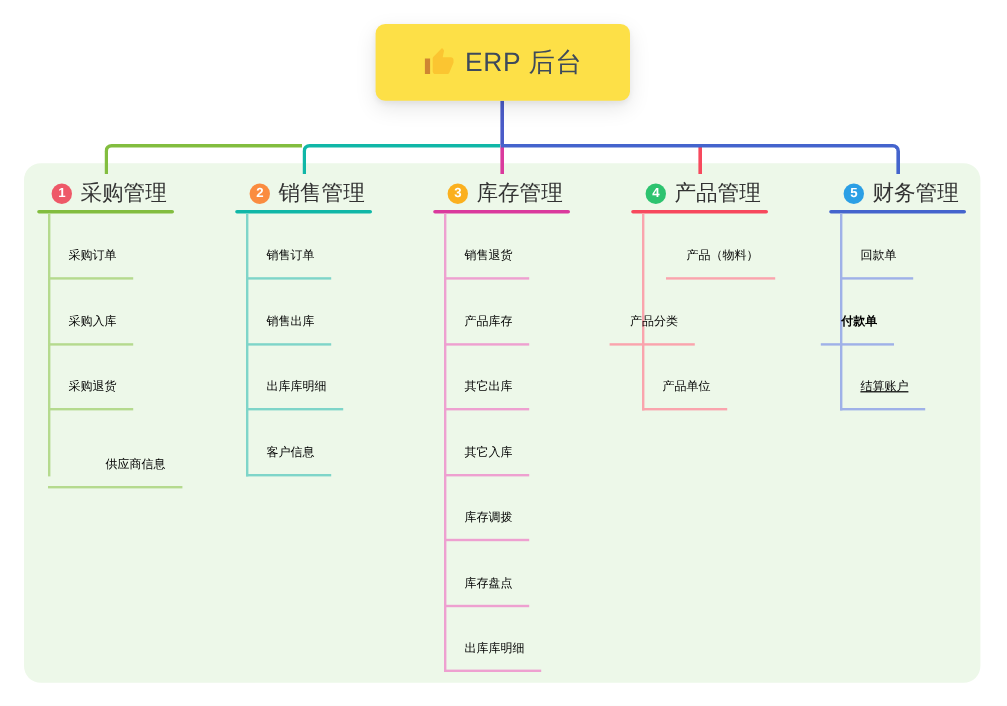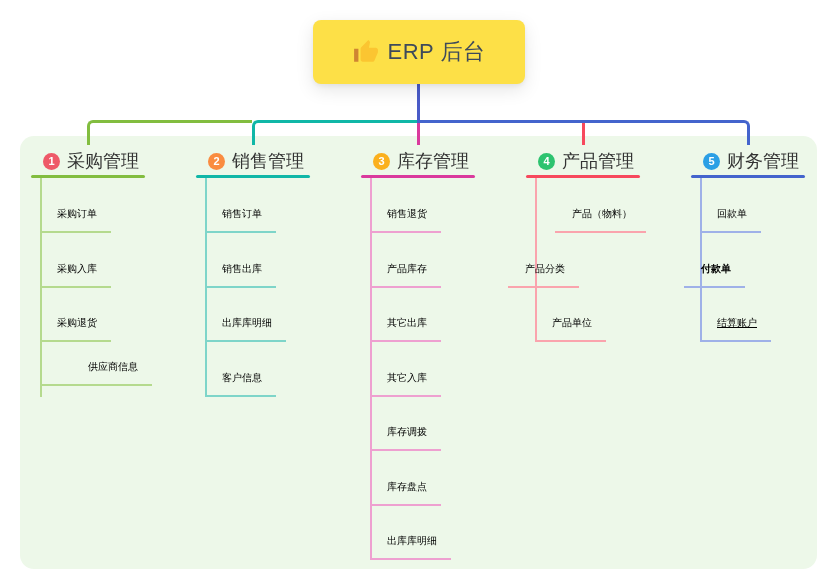--- a/index.html
+++ b/index.html
@@ -45,21 +45,21 @@
   <div id="branches">
       <div class="title-row" style="left: 31px; top: 148px; width: 114px;">
         <span class="badge" style="background: rgb(238, 89, 104);">1</span>
         <span class="branch-title">采购管理</span>
       </div>
       <div class="t-underline" style="left: 31px; top: 175px; width: 114px; background: rgb(130, 189, 63);"></div>
       <div class="vline" style="left: 40px; top: 178px; width: 2px; height: 218.5px; background: rgb(181, 218, 142);"></div>
       <div class="child-node" style="left: 40px; top: 203px; border-bottom-color: rgb(181, 218, 142);">采购订单</div>
       <div class="child-node" style="left: 40px; top: 257.5px; border-bottom-color: rgb(181, 218, 142);">采购入库</div>
       <div class="child-node" style="left: 40px; top: 312px; border-bottom-color: rgb(181, 218, 142);">采购退货</div>
-      <div class="child-node" style="left: 40px; top: 356px; border-bottom-color: rgb(181, 218, 142); padding-left: 48px;">供应商信息</div>
+      <div class="child-node" style="left: 40px; top: 377px; border-bottom-color: rgb(181, 218, 142); padding-left: 48px;">供应商信息</div>
       <div class="title-row" style="left: 196px; top: 148px; width: 114px;">
         <span class="badge" style="background: rgb(250, 140, 64);">2</span>
         <span class="branch-title">销售管理</span>
       </div>
       <div class="t-underline" style="left: 196px; top: 175px; width: 114px; background: rgb(16, 183, 167);"></div>
       <div class="vline" style="left: 205px; top: 178px; width: 2px; height: 218.5px; background: rgb(126, 213, 201);"></div>
       <div class="child-node" style="left: 205px; top: 203px; border-bottom-color: rgb(126, 213, 201);">销售订单</div>
       <div class="child-node" style="left: 205px; top: 257.5px; border-bottom-color: rgb(126, 213, 201);">销售出库</div>
       <div class="child-node" style="left: 205px; top: 312px; border-bottom-color: rgb(126, 213, 201);">出库库明细</div>
       <div class="child-node" style="left: 205px; top: 366.5px; border-bottom-color: rgb(126, 213, 201);">客户信息</div>

